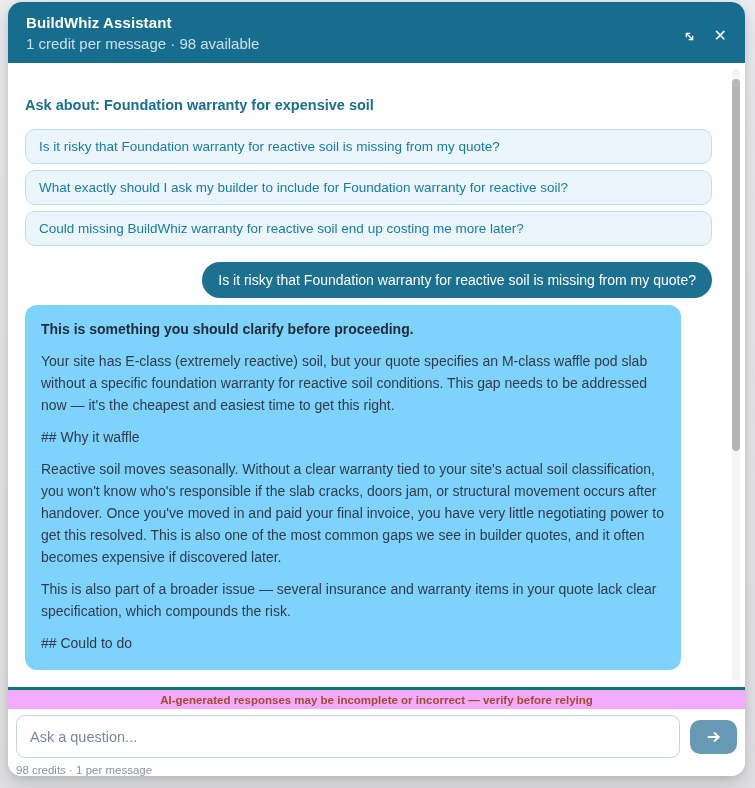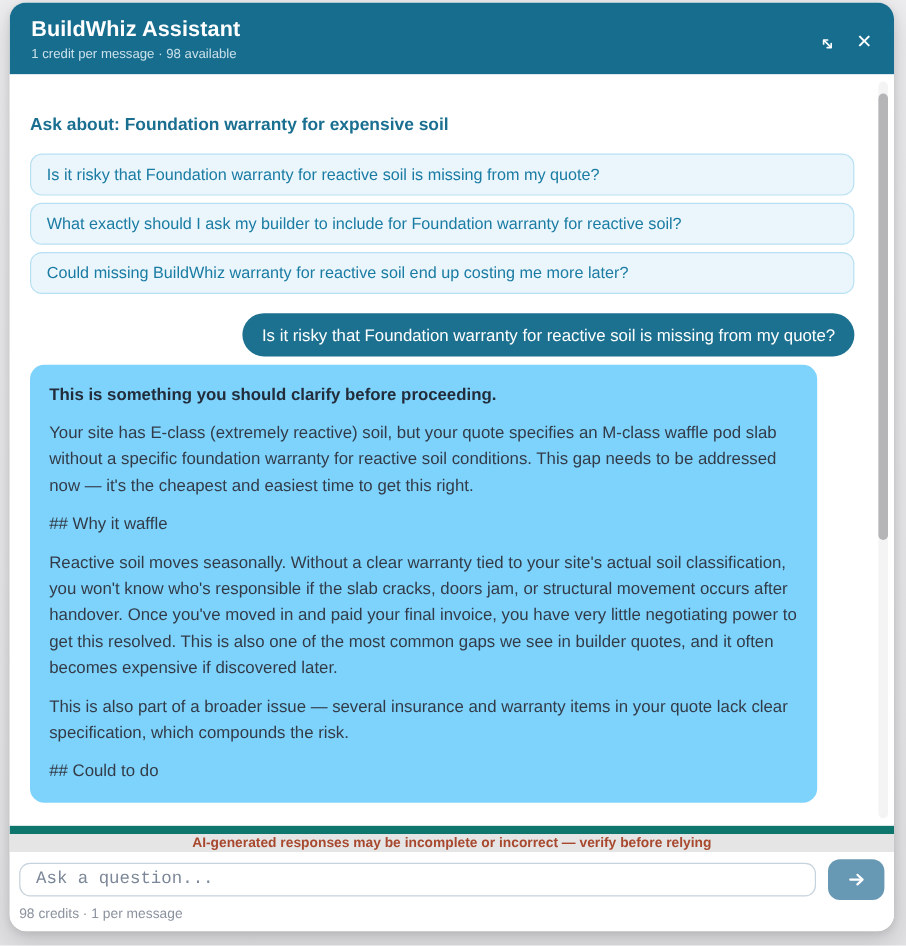--- a/index.html
+++ b/index.html
@@ -13,22 +13,22 @@
     position:absolute; left:8px; top:2px; width:737px; height:774px;
     background:#ffffff; border-radius:14px; overflow:hidden;
     box-shadow:0 8px 22px rgba(0,0,0,.16), 0 2px 6px rgba(0,0,0,.08);
     display:flex; flex-direction:column;
   }
   
   .header {
     background:#176d8e; color:#fff; padding:12px 18px 11px; position:relative;
     flex:0 0 60px;
   }
-  .header-title { font-size:18px; font-weight:700; letter-spacing:.1px; }
-  .header-sub { font-size:11px; color:#c9e0ea; margin-top:4px; }
+  .header-title { font-size:15px; font-weight:700; letter-spacing:.1px; }
+  .header-sub { font-size:15px; color:#c9e0ea; margin-top:4px; }
   .header-actions { position:absolute; right:16px; top:24px; display:flex; align-items:center; gap:14px; }
   .icon-btn { background:none; border:none; cursor:pointer; color:#fff; display:flex; align-items:center; justify-content:center; padding:2px; }
   .close-glyph { font-size:16px; line-height:1; color:#fff; font-weight:400; }
   
   .chat {
     flex:1 1 auto; background:#fff; position:relative; overflow:hidden;
     padding:34px 33px 0 17px;
   }
   .ask-heading { color:#1a6f91; font-size:14.5px; font-weight:700; margin-bottom:16px; }
   .chips { display:flex; flex-direction:column; gap:6px; }
@@ -55,30 +55,30 @@
   .scroll-track {
     position:absolute; right:5px; top:6px; bottom:6px; width:8px;
     background:#f4f4f5; border-radius:4px;
   }
   .scroll-thumb {
     position:absolute; right:5px; top:16px; width:8px; height:372px;
     background:#b5b5b8; border-radius:4px;
   }
   
   .warning {
-    flex:0 0 22px; background:#e5e5e5; border-top:7px solid #0f766e;
+    flex:0 0 22px; background:#f0abfc; border-top:3px solid #0f766e;
     display:flex; align-items:center; justify-content:center;
   }
   .warning-text { color:#a8492f; font-size:11.5px; font-weight:600; }
   
   .footer { flex:0 0 66px; background:#fff; padding:6px 8px 0; }
   .input-row { display:flex; align-items:center; gap:10px; }
   .ask-input {
-    flex:1 1 auto; height:28px; border:1px solid #c6d2dd; border-radius:9px;
-    font-family:Liberation Mono, monospace; font-size:14.5px; color:#3a4554; padding:0 13px;
+    flex:1 1 auto; height:43px; border:1px solid #c6d2dd; border-radius:9px;
+    font-family:Liberation Sans, sans-serif; font-size:14.5px; color:#3a4554; padding:0 13px;
     outline:none; background:#fff;
   }
   .ask-input::placeholder { color:#7c8798; }
   .send-btn {
     flex:0 0 47px; height:34px; background:#6899b4; border:none; border-radius:10px;
     display:flex; align-items:center; justify-content:center; cursor:pointer;
   }
   .credits { color:#8b929e; font-size:11.5px; margin-top:6px; }
 </style>
 </head>

